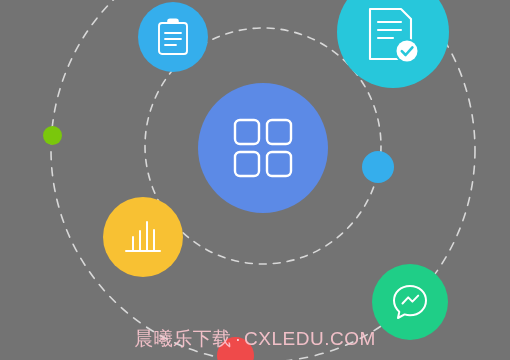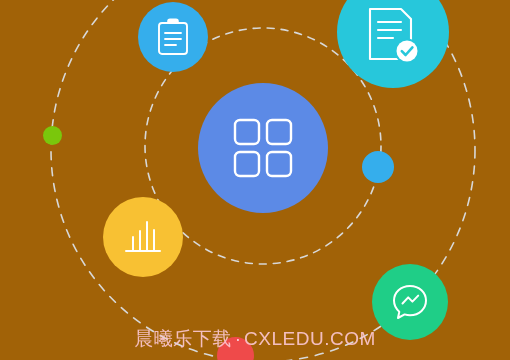--- a/index.html
+++ b/index.html
@@ -103,21 +103,21 @@
   }
   #watermark .wm-dot {
     color: #fbc6cf;
     font-size: 19px;
     padding: 0 3px;
   }
 </style>
 </head>
 <body>
 
-<div id="stage" style="background: #a16207; width: 510px; height: 360px;">
+<div id="stage" style="background: #737373; width: 510px; height: 360px;">
 
   <svg class="orbit-svg" viewBox="0 0 510 360" aria-hidden="true">
     <circle cx="263" cy="150" r="212" fill="none" stroke="#d8d8d8" stroke-width="1.6" stroke-dasharray="8 8" stroke-linecap="round"></circle>
     <circle cx="263" cy="146" r="118" fill="none" stroke="#d8d8d8" stroke-width="1.6" stroke-dasharray="7 7" stroke-linecap="round"></circle>
   </svg>
 
   <div class="node" id="node-hub" style="background:#5c8ae6;">
     <span>
       <svg width="62" height="62" viewBox="0 0 62 62" fill="none" stroke="#ffffff" stroke-width="2.4">
         <rect x="3" y="3" width="24" height="24" rx="5"></rect>

